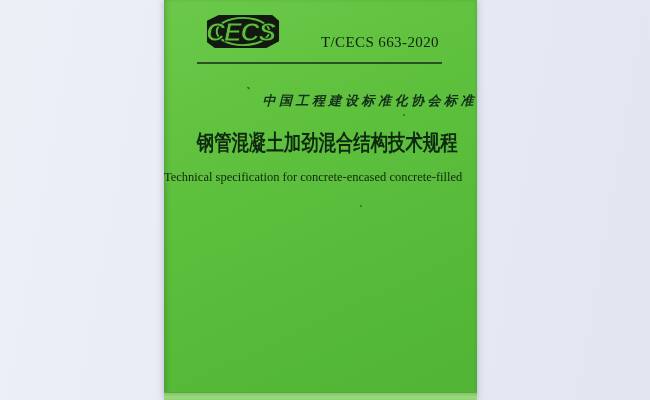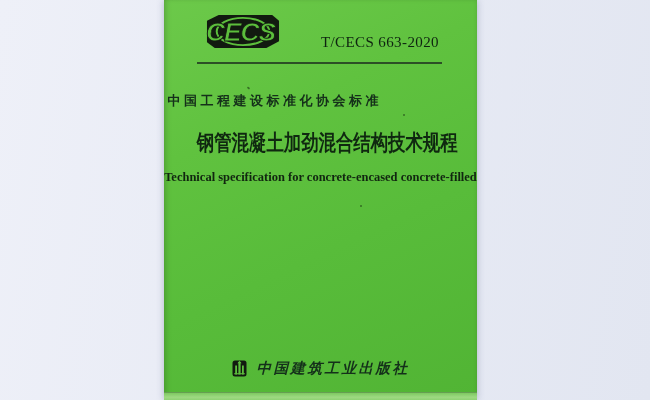--- a/index.html
+++ b/index.html
@@ -51,49 +51,50 @@
     top: 62px;
     width: 245px;
     height: 2px;
     background: #2c4f26;
   }
   .assoc-line {
     position: absolute;
     left: 0;
     top: 92px;
     width: 100%;
-    text-align: left;
+    text-align: right;
     font-size: 13px;
     font-weight: 700;
     letter-spacing: 3.5px;
     text-indent: 3.5px;
     color: #15301a;
     white-space: nowrap;
+    font-style: italic;
   }
   .title-zh {
     position: absolute;
     left: 0;
     top: 128px;
     width: 100%;
     text-align: center;
     font-size: 22px;
     font-weight: 800;
     color: #0f2810;
     white-space: nowrap;
     transform: scaleX(0.79);
     transform-origin: 50% 50%;
   }
   .title-en {
     position: absolute;
     left: 0;
     top: 167px;
     width: 100%;
-    text-align: center;
+    text-align: left;
     font-family: "Liberation Serif", serif;
-    font-weight: bold;
+    font-weight: normal;
     font-size: 12.5px;
     line-height: 1.6;
     color: #112610;
   }
   .publisher-row {
     position: absolute;
     left: 0;
     right: 0;
     top: 359px;
     display: flex;
@@ -154,27 +155,16 @@
     <div class="title-zh">钢管混凝土加劲混合结构技术规程</div>
 
     <div class="title-en">
       <div>Technical specification for concrete-encased concrete-filled</div>
     </div>
 
     <div class="speck s1"></div>
     <div class="speck s2"></div>
     <div class="speck s3"></div>
 
-    <div class="publisher-row">
-      <svg class="publisher-logo" viewBox="0 0 15 17" xmlns="http://www.w3.org/2000/svg">
-        <rect x="0.5" y="0.5" width="14" height="16" rx="2.5" fill="#121a10"></rect>
-        <rect x="6.4" y="2" width="2.2" height="12.5" fill="#5cbe3c"></rect>
-        <rect x="3.2" y="5.5" width="1.8" height="9" fill="#5cbe3c"></rect>
-        <rect x="10" y="5.5" width="1.8" height="9" fill="#5cbe3c"></rect>
-        <rect x="2.2" y="13.2" width="10.6" height="1.1" fill="#5cbe3c"></rect>
-        <path d="M7.5,0.8 L9.6,3.2 L5.4,3.2 Z" fill="#5cbe3c"></path>
-      </svg>
-      <span class="publisher-name">中国建筑工业出版社</span>
-    </div>
 
     <div class="page-edges"></div>
   </div>
 </div>
 
 </body></html>

